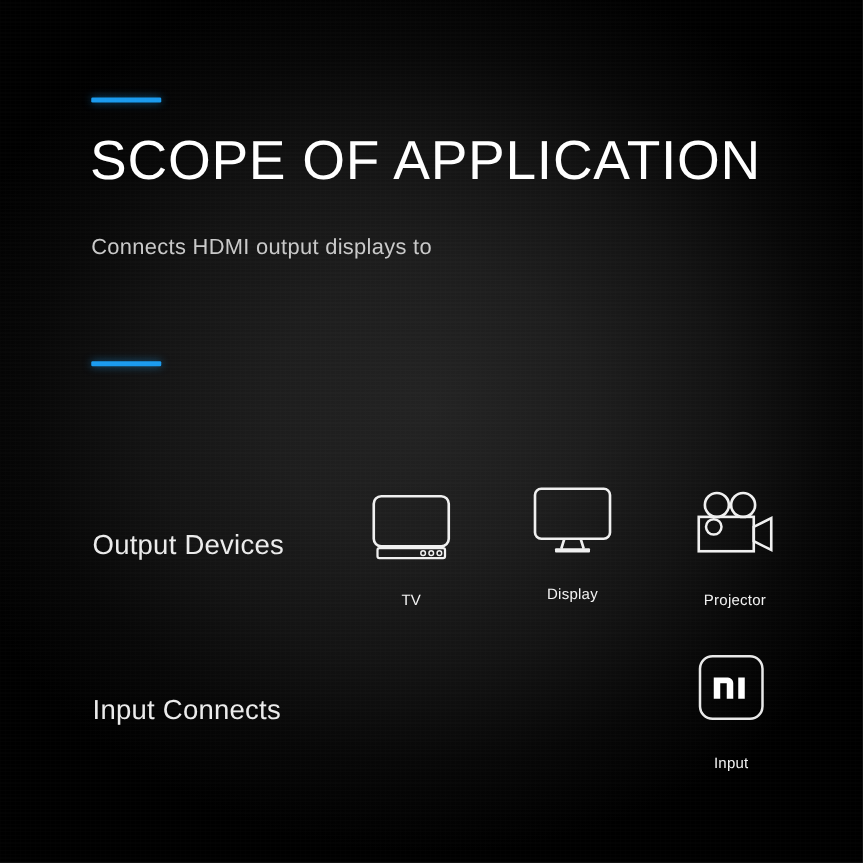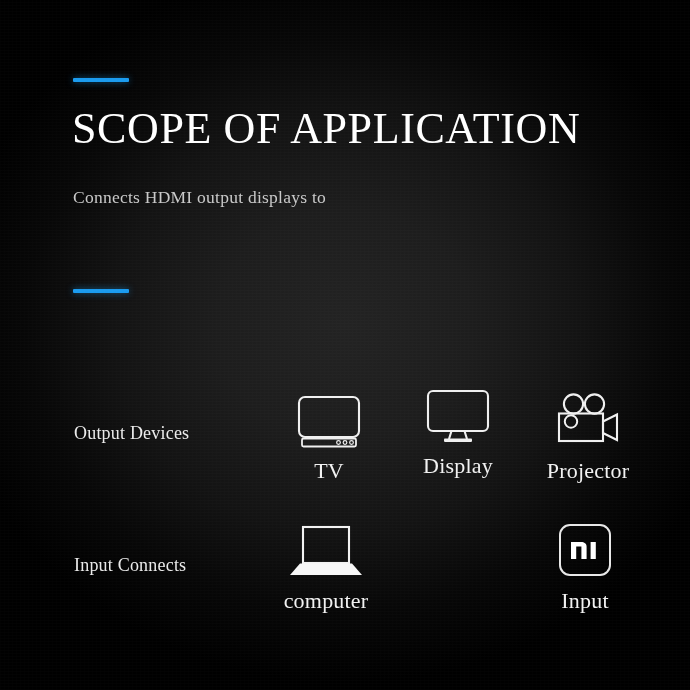--- a/index.html
+++ b/index.html
@@ -13,21 +13,21 @@
     height: 690px;
     overflow: hidden;
     background:
       radial-gradient(ellipse 58% 52% at 50% 47%,
         #232323 0%,
         #1d1d1d 32%,
         #131313 58%,
         #070707 80%,
         #000000 100%),
       #000000;
-    font-family: Liberation Serif, serif;
+    font-family: Liberation Sans, sans-serif;
     -webkit-font-smoothing: antialiased;
   }
   
   #page::after {
     content: "";
     position: absolute;
     inset: 0;
     pointer-events: none;
     opacity: 0.55;
     background-image:
@@ -68,40 +68,40 @@
     font-size: 17.5px;
     line-height: 31px;
     letter-spacing: 0.25px;
   }
   #subtitle .line { display: block; }
 
   .row-label {
     position: absolute;
     left: 74px;
     color: #ebebeb;
-    font-size: 18px;
+    font-size: 22px;
     letter-spacing: 0.2px;
     white-space: nowrap;
   }
   #label-output { top: 423px; }
   #label-input  { top: 555px; }
 
   .device {
     position: absolute;
     width: 130px;
     text-align: center;
   }
   .device .art {
     height: 62px;
     position: relative;
   }
   .device .caption {
-    margin-top: 4px;
+    margin-top: 19px;
     color: #f2f2f2;
-    font-size: 22px;
+    font-size: 12px;
     letter-spacing: 0.2px;
     white-space: nowrap;
   }
 
   
   #dev-tv        { left: 264px; top: 392px; }
   #dev-display   { left: 393px; top: 387px; }
   #dev-projector { left: 523px; top: 392px; }
   
   #dev-computer  { left: 261px; top: 522px; }
@@ -159,29 +159,20 @@
         <rect x="10" y="21.5" width="44" height="27.5" stroke="#f0f0f0" stroke-width="2.1" fill="none"></rect>
         <circle cx="22" cy="29.5" r="6.2" stroke="#f0f0f0" stroke-width="2" fill="none"></circle>
         <path d="M54 29.5 L68 22.5 L68 48 L54 41 Z" stroke="#f0f0f0" stroke-width="2.1" fill="none" stroke-linejoin="miter"></path>
       </svg>
     </div>
     <div class="caption">Projector</div>
   </div>
 
   <div class="row-label" id="label-input">Input Connects</div>
 
-  <div class="device" id="dev-computer">
-    <div class="art">
-      <svg width="80" height="56" viewBox="0 0 80 56" fill="none">
-        <rect x="17" y="5" width="46" height="36" stroke="#f2f2f2" stroke-width="2.1" fill="none"></rect>
-        <path d="M14 41.5 L66 41.5 L76 53 L4 53 Z" fill="#f7f7f7"></path>
-      </svg>
-    </div>
-    <div class="caption">computer</div>
-  </div>
 
 
   <div class="device" id="dev-mibox">
     <div class="art">
       <svg width="62" height="58" viewBox="0 0 62 58" fill="none">
         <rect x="6" y="3" width="50" height="50" rx="10" ry="10" stroke="#e8e8e8" stroke-width="2" fill="none"></rect>
         <path d="M17 20 L17 37 L22.2 37 L22.2 24.6 L27.4 24.6 L27.4 37
                  L32.6 37 L32.6 24.6 C32.6 21.6 30.2 20 27.2 20 Z" fill="#ffffff"></path>
         <rect x="36.6" y="20" width="5.2" height="17" fill="#ffffff"></rect>
       </svg>

